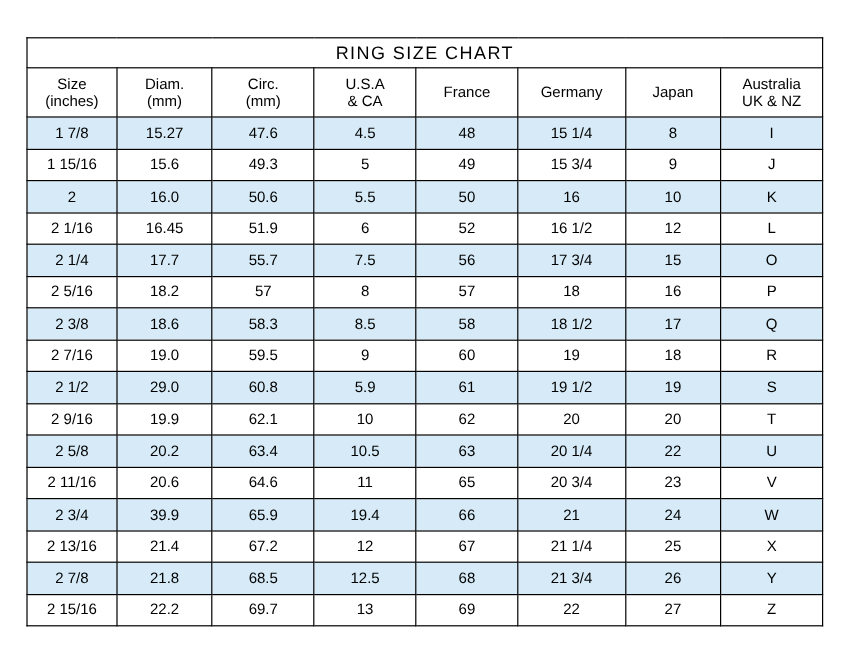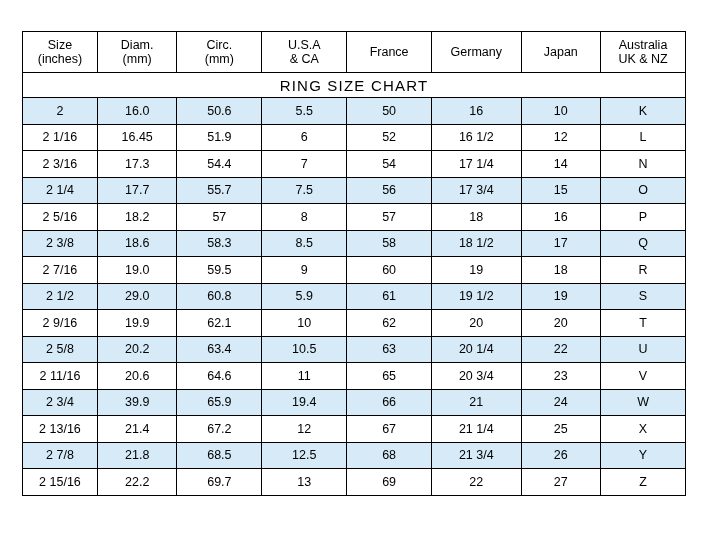--- a/index.html
+++ b/index.html
@@ -88,20 +88,23 @@
         <col class="col-diam">
         <col class="col-circ">
         <col class="col-usa">
         <col class="col-france">
         <col class="col-germany">
         <col class="col-japan">
         <col class="col-aus">
       </colgroup>
       <tbody id="table-body">
         <tr>
+          <td class="title-cell" colspan="8">RING  SIZE  CHART</td>
+        </tr>
+      <tr>
             <th class="head-cell">
               <span class="sub">Size</span>
               <span class="sub">(inches)</span>
             </th>
             <th class="head-cell">
               <span class="sub">Diam.</span>
               <span class="sub">(mm)</span>
             </th>
             <th class="head-cell">
               <span class="sub">Circ.</span>
@@ -118,53 +121,60 @@
               <span class="sub">Germany</span>
             </th>
             <th class="head-cell">
               <span class="sub">Japan</span>
             </th>
             <th class="head-cell">
               <span class="sub">Australia</span>
               <span class="sub">UK &amp; NZ</span>
             </th>
           </tr>
-      <tr>
-          <td class="title-cell" colspan="8">RING  SIZE  CHART</td>
-        </tr>
+          <tr class="shaded">
+            <td class="data-cell">1 7/8</td>
+            <td class="data-cell">15.27</td>
+            <td class="data-cell">47.6</td>
+            <td class="data-cell">4.5</td>
+            <td class="data-cell">48</td>
+            <td class="data-cell">15 1/4</td>
+            <td class="data-cell">8</td>
+            <td class="data-cell">I</td>
+          </tr>
+          <tr class="plain">
+            <td class="data-cell">1 15/16</td>
+            <td class="data-cell">15.6</td>
+            <td class="data-cell">49.3</td>
+            <td class="data-cell">5</td>
+            <td class="data-cell">49</td>
+            <td class="data-cell">15 3/4</td>
+            <td class="data-cell">9</td>
+            <td class="data-cell">J</td>
+          </tr>
           <tr class="shaded">
             <td class="data-cell">2</td>
             <td class="data-cell">16.0</td>
             <td class="data-cell">50.6</td>
             <td class="data-cell">5.5</td>
             <td class="data-cell">50</td>
             <td class="data-cell">16</td>
             <td class="data-cell">10</td>
             <td class="data-cell">K</td>
           </tr>
           <tr class="plain">
             <td class="data-cell">2 1/16</td>
             <td class="data-cell">16.45</td>
             <td class="data-cell">51.9</td>
             <td class="data-cell">6</td>
             <td class="data-cell">52</td>
             <td class="data-cell">16 1/2</td>
             <td class="data-cell">12</td>
             <td class="data-cell">L</td>
           </tr>
-          <tr class="plain">
-            <td class="data-cell">2 3/16</td>
-            <td class="data-cell">17.3</td>
-            <td class="data-cell">54.4</td>
-            <td class="data-cell">7</td>
-            <td class="data-cell">54</td>
-            <td class="data-cell">17 1/4</td>
-            <td class="data-cell">14</td>
-            <td class="data-cell">N</td>
-          </tr>
           <tr class="shaded">
             <td class="data-cell">2 1/4</td>
             <td class="data-cell">17.7</td>
             <td class="data-cell">55.7</td>
             <td class="data-cell">7.5</td>
             <td class="data-cell">56</td>
             <td class="data-cell">17 3/4</td>
             <td class="data-cell">15</td>
             <td class="data-cell">O</td>
           </tr>

